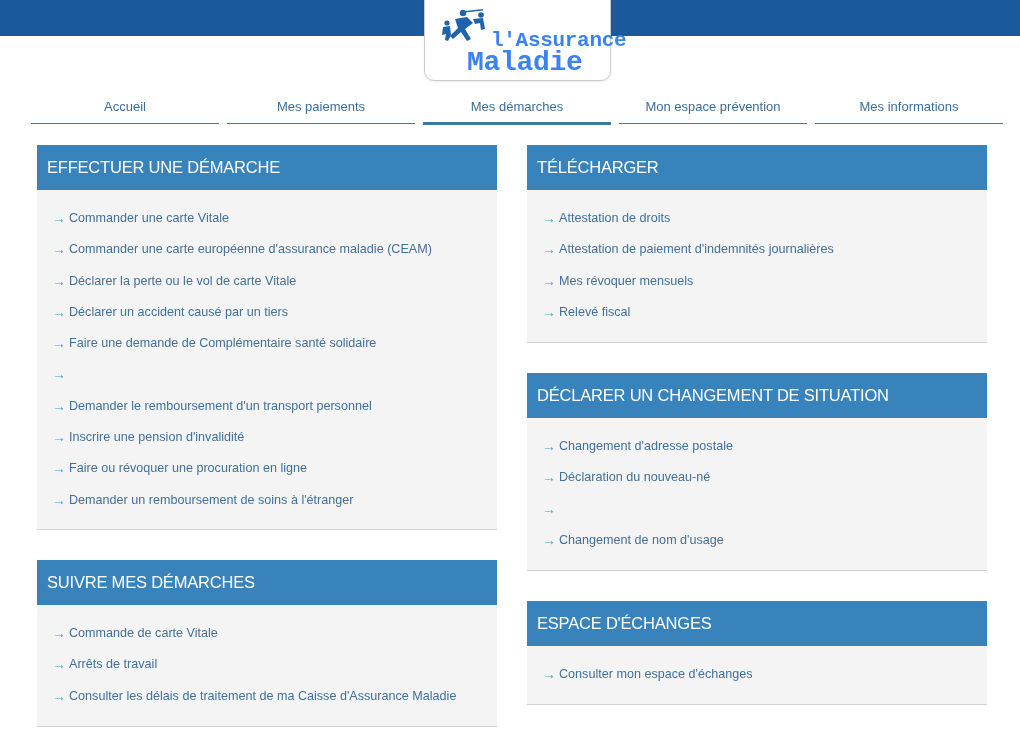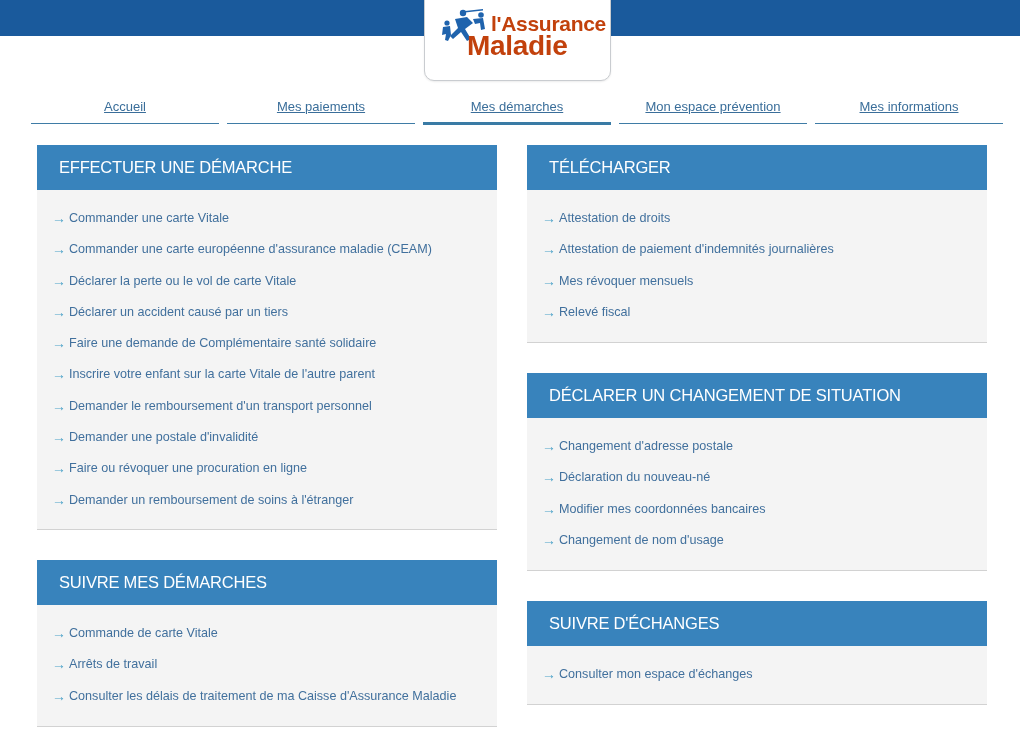--- a/index.html
+++ b/index.html
@@ -8,37 +8,37 @@
 
     .top-band { position: absolute; left: 0; top: 0; width: 1020px; height: 36px; background: #1a5a9c; }
 
     .logo-tile {
       position: absolute; left: 424px; top: -6px; width: 187px; height: 87px;
       background: #fff; border: 1px solid #c9ccd0; border-radius: 0 0 10px 10px;
       box-shadow: 0 1px 2px rgba(0,0,0,0.08);
     }
     .logo-tile svg { position: absolute; left: 12px; top: 10px; }
     .logo-text {
-      position: absolute; left: 66px; top: 18px; color: #c2410c; font-weight: bold;
-      font-family: Liberation Sans, sans-serif; line-height: 22px; letter-spacing: -0.3px;
+      position: absolute; left: 66px; top: 35px; color: #3b82f6; font-weight: bold;
+      font-family: Liberation Mono, monospace; line-height: 22px; letter-spacing: -0.3px;
     }
     .logo-text .l1 { font-size: 21px; display: block; }
     .logo-text .l2 { font-size: 28px; display: block; margin-left: -24px; }
 
     .nav { position: absolute; left: 31px; top: 93px; width: 972px; height: 32px; display: flex; }
     .nav-item {
       width: 188px; margin-right: 8px; text-align: center; font-size: 13px; color: #3a6e9a;
-      padding-top: 6px; height: 31px; border-bottom: 1px solid #3f7ca6; cursor: pointer; text-decoration: underline;
+      padding-top: 6px; height: 31px; border-bottom: 1px solid #3f7ca6; cursor: pointer;
     }
     .nav-item:last-child { margin-right: 0; }
     .nav-item.active { border-bottom: 3px solid #3a7ba5; height: 32px; }
 
     .panel { position: absolute; background: #f4f4f4; border-bottom: 1px solid #d2d2d2; }
     .panel-header {
-      background: #3883bc; color: #fff; height: 45px; font-size: 16.5px; padding: 13px 0 0 22px;
+      background: #3883bc; color: #fff; height: 45px; font-size: 16.5px; padding: 13px 0 0 10px;
       letter-spacing: -0.2px;
     }
     .panel-list { list-style: none; padding: 20px 0 8px 15px; }
     .panel-list li { height: 31.3px; display: flex; align-items: flex-start; cursor: pointer; }
     .arrow { color: #4ea3c9; font-size: 14px; width: 17px; line-height: 16px; margin-top: 0px; }
     .link { color: #41709d; font-size: 12.6px; line-height: 16px; }
 
     #p1 { left: 37px; top: 145px; width: 460px; height: 385px; }
     #p2 { left: 37px; top: 560px; width: 460px; height: 167px; }
     #p3 { left: 527px; top: 145px; width: 460px; height: 198px; }
@@ -94,29 +94,28 @@
     <li>
         <span class="arrow">→</span>
         <span class="link">Déclarer un accident causé par un tiers</span>
       </li>
     <li>
         <span class="arrow">→</span>
         <span class="link">Faire une demande de Complémentaire santé solidaire</span>
       </li>
     <li>
         <span class="arrow">→</span>
-        <span class="link">Inscrire votre enfant sur la carte Vitale de l'autre parent</span>
       </li>
     <li>
         <span class="arrow">→</span>
         <span class="link">Demander le remboursement d'un transport personnel</span>
       </li>
     <li>
         <span class="arrow">→</span>
-        <span class="link">Demander une postale d'invalidité</span>
+        <span class="link">Inscrire une pension d'invalidité</span>
       </li>
     <li>
         <span class="arrow">→</span>
         <span class="link">Faire ou révoquer une procuration en ligne</span>
       </li>
     <li>
         <span class="arrow">→</span>
         <span class="link">Demander un remboursement de soins à l'étranger</span>
       </li>
   </ul>
@@ -168,30 +167,29 @@
     <li>
         <span class="arrow">→</span>
         <span class="link">Changement d'adresse postale</span>
       </li>
     <li>
         <span class="arrow">→</span>
         <span class="link">Déclaration du nouveau-né</span>
       </li>
     <li>
         <span class="arrow">→</span>
-        <span class="link">Modifier mes coordonnées bancaires</span>
       </li>
     <li>
         <span class="arrow">→</span>
         <span class="link">Changement de nom d'usage</span>
       </li>
   </ul>
 </section>
 
 <section class="panel" id="p5">
-  <div class="panel-header">SUIVRE D'ÉCHANGES</div>
+  <div class="panel-header">ESPACE D'ÉCHANGES</div>
   <ul class="panel-list">
     <li>
         <span class="arrow">→</span>
         <span class="link">Consulter mon espace d'échanges</span>
       </li>
   </ul>
 </section>
 
 </body></html>

